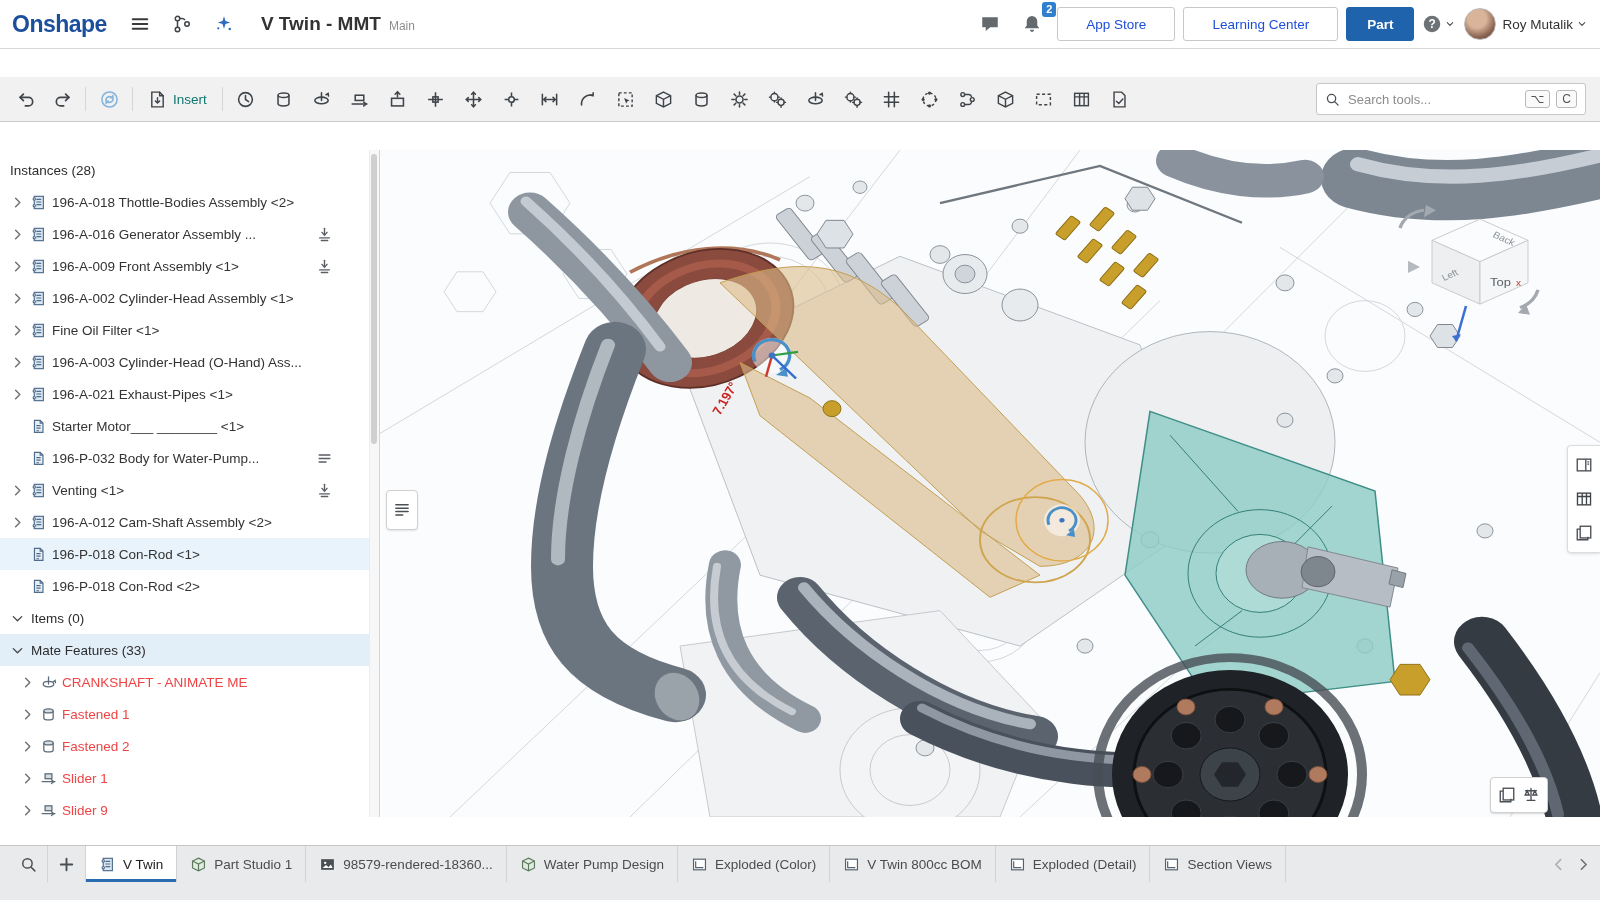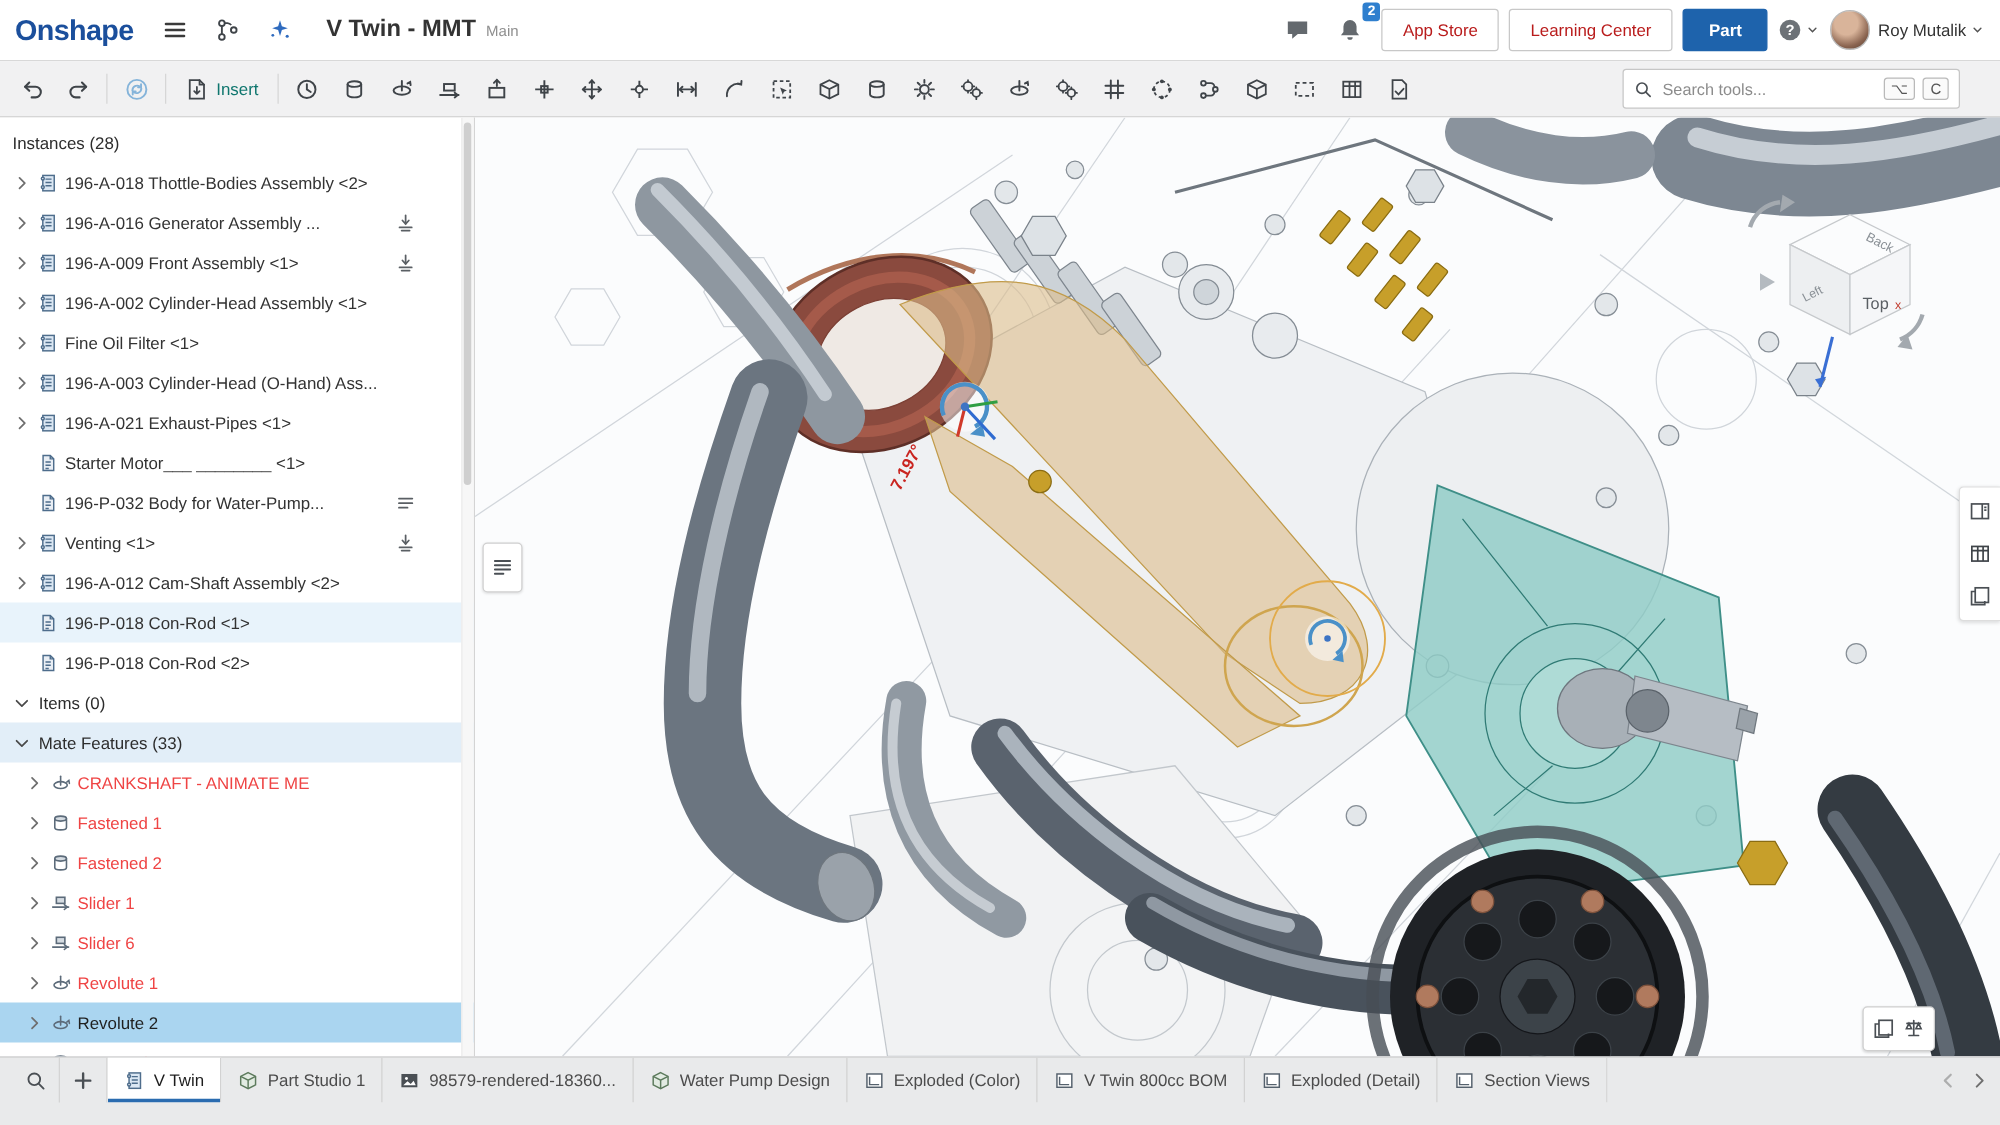--- a/index.html
+++ b/index.html
@@ -1,51 +1,51 @@
 <!DOCTYPE html>
 <html><head>
 <meta charset="utf-8">
 <style>
   html,body{margin:0;padding:0;width:1600px;height:900px;overflow:hidden;
     font-family:"Liberation Sans",sans-serif;background:#fff;color:#333;}
-  .app{display:flex;flex-direction:column;width:1600px;height:900px;}
+  .app{display:flex;flex-direction:column;width:1600px;height:900px;gap:28px;}
   svg.ic{display:block;width:17px;height:17px;flex:none;}
   button{font-family:inherit;background:none;border:none;padding:0;cursor:pointer;color:inherit;}
 
   
   .header{height:48px;display:flex;align-items:center;gap:8px;padding:0 12px;background:#fff;
     border-bottom:1px solid #d8d8d8;flex:none;}
   .logo{font-size:23px;font-weight:bold;color:#1b4f9c;letter-spacing:-0.5px;margin-right:8px;}
   .icbtn{display:flex;align-items:center;justify-content:center;width:34px;height:34px;border-radius:3px;}
   .header .ic{width:20px;height:20px;}
   .doc-title{font-size:19px;font-weight:bold;color:#333;margin-left:12px;white-space:nowrap;}
   .doc-ws{font-size:12px;color:#8f8f8f;font-weight:normal;margin-left:8px;}
   .spacer{flex:1;}
   .bell-wrap{position:relative;}
   .badge{position:absolute;top:-5px;right:-7px;background:#2f7fce;color:#fff;font-size:11px;
     line-height:1;padding:2px 4px;border-radius:3px;font-weight:bold;}
-  .hbtn{height:34px;padding:0 16px;border:1px solid #c8c8c8;background:#fff;border-radius:3px;
-    font-size:13.5px;color:#b91c1c;white-space:nowrap;}
+  .hbtn{height:34px;padding:0 28px;border:1px solid #c8c8c8;background:#fff;border-radius:3px;
+    font-size:13.5px;color:#1d4ed8;white-space:nowrap;}
   .hbtn.share{background:#1e63ac;border-color:#1e63ac;color:#fff;font-weight:bold;padding:0 20px;}
   .help-wrap{display:flex;align-items:center;gap:2px;}
   .avatar{width:30px;height:30px;border-radius:50%;flex:none;border:1px solid #b9b9b9;
     background:radial-gradient(circle at 40% 32%,#d9b49a 0 34%,#8a6450 68%,#503a2c);}
   .user-name{font-size:13.5px;color:#333;margin-left:6px;white-space:nowrap;}
 
   
   .toolbar{height:44px;background:#f1f1f2;border-bottom:1px solid #cdcdcd;display:flex;
     align-items:center;padding:0 8px;flex:none;}
   .toolbar .icbtn{width:36px;height:34px;}
   .toolbar .ic{width:19px;height:19px;}
   .insert-btn{display:flex;align-items:center;gap:6px;padding:0 10px;height:34px;border-radius:3px;
     font-size:13.5px;color:#0f766e;}
   .tsep{width:1px;height:24px;background:#d6d6d6;margin:0 5px;flex:none;}
   .tool-icons{display:flex;align-items:center;gap:2px;}
   .search-tools{margin-left:auto;display:flex;align-items:center;gap:6px;width:252px;height:30px;
-    border:1px solid #c6c6c6;border-radius:3px;background:#fff;padding:0 8px;margin-right:24px;flex:none;}
+    border:1px solid #c6c6c6;border-radius:3px;background:#fff;padding:0 8px;margin-right:6px;flex:none;}
   .search-tools input{border:none;outline:none;flex:1;min-width:0;font-size:13px;color:#555;background:transparent;}
   .search-tools input::placeholder{color:#8c8c8c;}
   .key{border:1px solid #b9b9b9;border-radius:3px;background:#fafafa;color:#555;font-size:12px;
     padding:1px 5px;line-height:1.2;}
 
   
   .main{flex:1;display:flex;min-height:0;}
   .sidebar{width:380px;flex:none;background:#fff;border-right:1px solid #d4d4d4;position:relative;
     overflow:hidden;padding-top:4px;box-sizing:border-box;font-size:13.5px;}
   .shead,.srow,.mrow{height:32px;display:flex;align-items:center;white-space:nowrap;gap:5px;}
@@ -853,21 +853,21 @@
             <span class="lbl">Slider 1</span>
           </div>
 
           <div class="mrow">
             <svg class="chev" viewBox="0 0 16 16">
               <use href="#sym-chev-right"></use>
             </svg>
             <svg class="ic" viewBox="0 0 16 16">
               <use href="#sym-slider-mate"></use>
             </svg>
-            <span class="lbl">Slider 6</span>
+            <span class="lbl">Slider 9</span>
           </div>
 
           <div class="mrow">
             <svg class="chev" viewBox="0 0 16 16">
               <use href="#sym-chev-right"></use>
             </svg>
             <svg class="ic" viewBox="0 0 16 16">
               <use href="#sym-revolute-mate"></use>
             </svg>
             <span class="lbl">Revolute 1</span>

